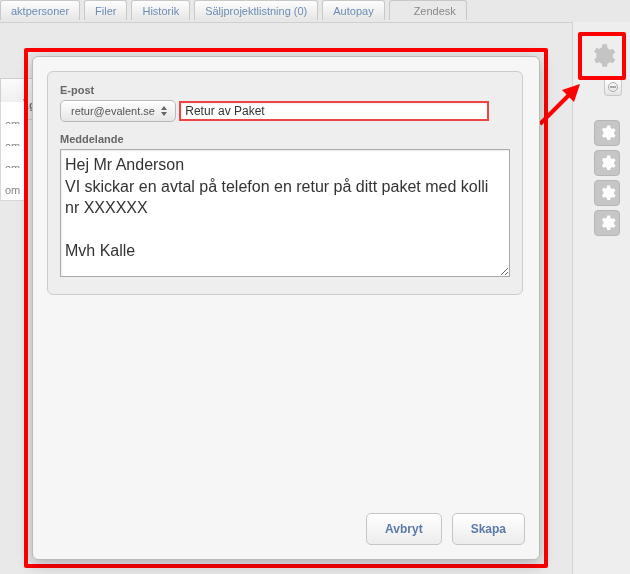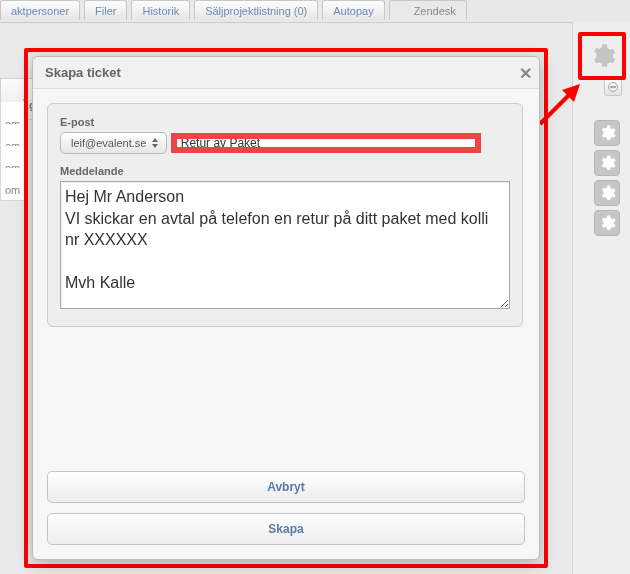--- a/index.html
+++ b/index.html
@@ -29,23 +29,23 @@
   .field-label { font-size:11px; font-weight:bold; color:#666; margin-top:2px; margin-bottom:4px; }
   .select-wrap { display:inline-flex; align-items:center; height:22px; background:linear-gradient(#fefefe,#e6e6e6); border:1px solid #b9b9b9; border-radius:5px; padding:0 20px 0 10px; position:relative; font-size:11px; color:#555; box-shadow:0 1px 0 #fff inset; margin-bottom:8px; }
   .select-wrap::after { content:""; position:absolute; right:6px; top:4px; width:8px; height:12px; background:
      linear-gradient(#777,#777) no-repeat, linear-gradient(#777,#777) no-repeat;
   }
   .select-caret { position:absolute; right:6px; top:3px; width:10px; height:14px; }
   .caret-up, .caret-down { position:absolute; left:2px; width:0; height:0; border-left:3px solid transparent; border-right:3px solid transparent; }
   .caret-up { top:2px; border-bottom:4px solid #666; }
   .caret-down { bottom:2px; border-top:4px solid #666; }
   .select-wrap::after { display:none; }
-  .text-input { width:310px; height:20px; border:6px solid #ef4444; background:#fff; font-size:12px; padding:2px 4px; color:#333; box-shadow:inset 1px 1px 2px rgba(0,0,0,0.08); margin-bottom:10px; }
+  .text-input { width:310px; height:20px; border:2px solid #ef4444; background:#fff; font-size:12px; padding:2px 4px; color:#333; box-shadow:inset 1px 1px 2px rgba(0,0,0,0.08); margin-bottom:10px; }
   .textarea { width:100%; height:128px; border:1px solid #aaa; background:#fff; font-size:16px; padding:4px; color:#333; box-shadow:inset 1px 1px 2px rgba(0,0,0,0.08); resize:both; font-family:Arial; line-height:1.35; }
-  .modal-footer { margin-top:auto; padding:14px; display:flex; justify-content:flex-end; gap:10px;flex-direction:column; }
+  .modal-footer { margin-top:auto; padding:14px; display:flex; justify-content:flex-end; gap:10px; }
   .btn { height:32px; padding:0 18px; font-size:12px; font-weight:bold; color:#5a7aa8; background:linear-gradient(#ffffff,#ececec); border:1px solid #c5c5c5; border-radius:5px; box-shadow:0 1px 0 #fff inset; cursor:pointer; }
 </style>
 </head>
 <body>
 
 <div class="bg-app">
 
   <div class="tabs-row">
     <div class="tab">aktpersoner</div>
     <div class="tab">Filer</div>
@@ -104,33 +104,27 @@
       </div>
     <div class="mini-gear">
         <svg width="18" height="18" viewBox="0 0 24 24">
           <path d="M12 8a4 4 0 1 0 0 8 4 4 0 0 0 0-8zm9.4 4a7.5 7.5 0 0 0-.1-1.3l2.1-1.6-2-3.4-2.5 1a7.6 7.6 0 0 0-2.2-1.3L16.3 2h-4l-.4 2.6a7.6 7.6 0 0 0-2.2 1.3l-2.5-1-2 3.4 2.1 1.6A7.5 7.5 0 0 0 7.2 12c0 .4 0 .9.1 1.3l-2.1 1.6 2 3.4 2.5-1c.7.5 1.4 1 2.2 1.3l.4 2.6h4l.4-2.6c.8-.3 1.5-.8 2.2-1.3l2.5 1 2-3.4-2.1-1.6c.1-.4.1-.9.1-1.3z"></path>
         </svg>
       </div>
   </div>
 
   <div class="modal-highlight">
     <div class="modal">
-      <div class="modal-header">
-        <span>Skapa ticket</span>
-        <button class="modal-close">
-          <span>✕</span>
-        </button>
-      </div>
 
       <div class="modal-body">
         <div class="form-panel">
 
           <div class="field-label">E-post</div>
           <div class="select-wrap">
-            <span>leif@evalent.se</span>
+            <span>retur@evalent.se</span>
             <span class="select-caret">
               <span class="caret-up"></span>
                 <span class="caret-down"></span>
             </span>
           </div>
 
 
           <input class="text-input" type="text" value="Retur av Paket" style="">
 
           <div class="field-label">Meddelande</div>

